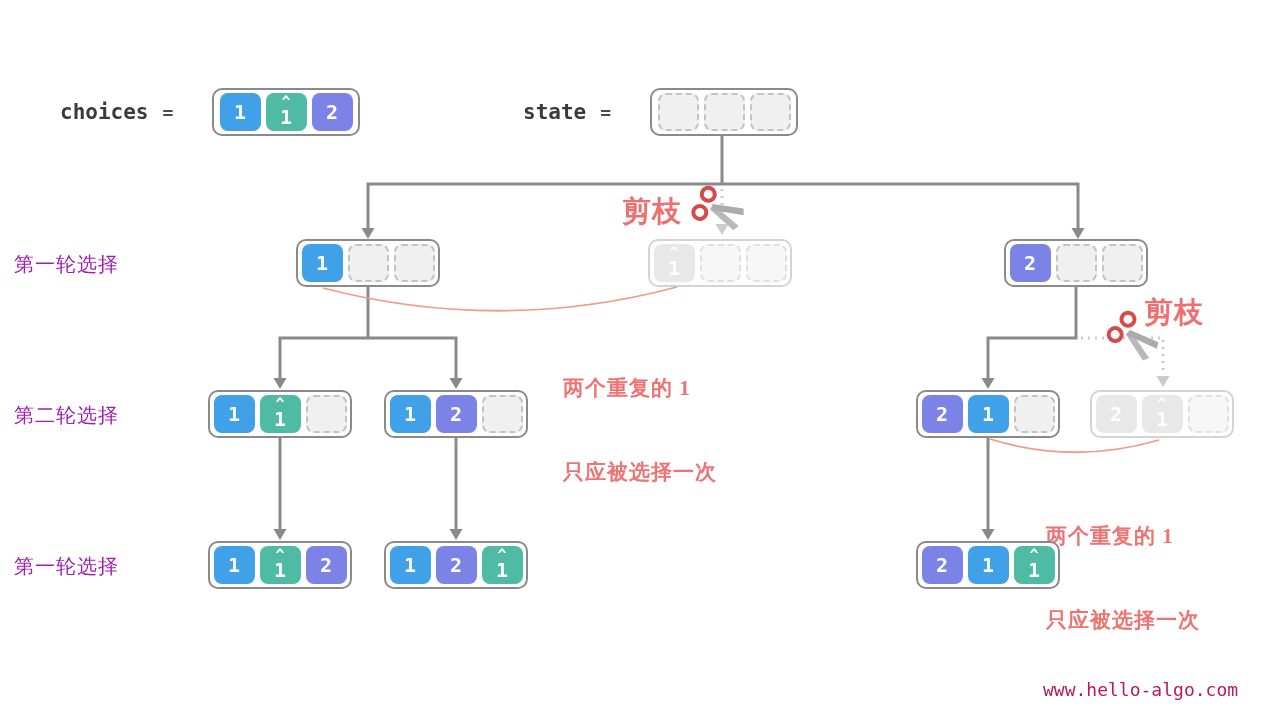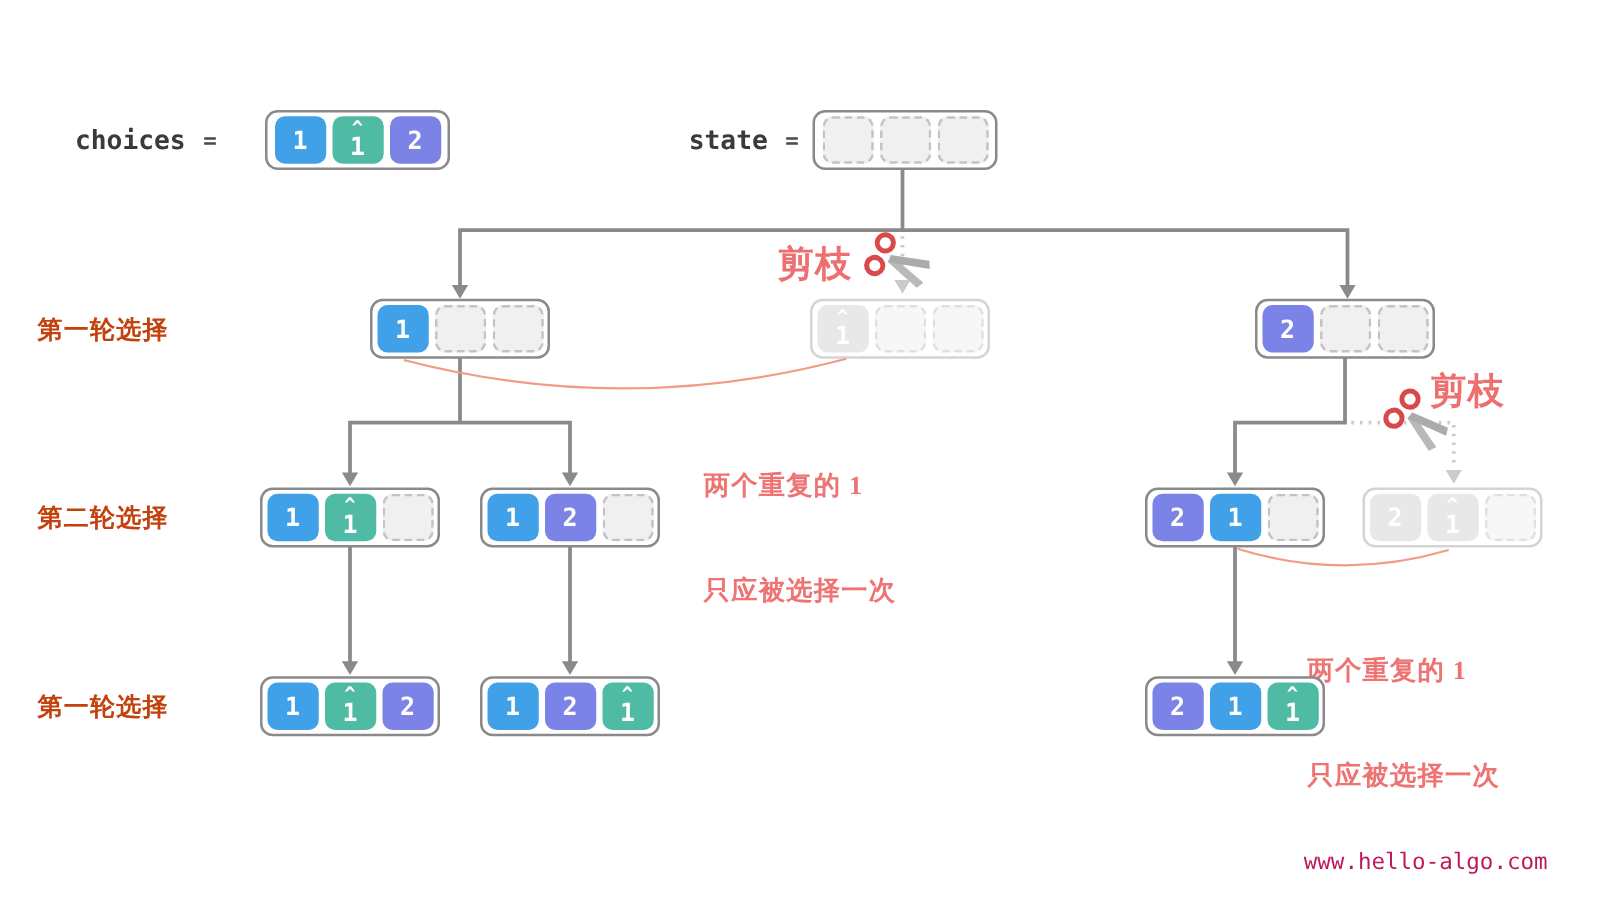--- a/index.html
+++ b/index.html
@@ -22,21 +22,21 @@
   .cell.empty{background:#f0f0f0;border:2px dashed #c3c3c3;}
   .cell.filled{display:flex;flex-direction:column;align-items:center;justify-content:center;
                color:#fff;font-family:"DejaVu Sans Mono",monospace;font-weight:700;font-size:20px;}
   .cell .hat{font-size:15px;line-height:8px;height:8px;margin-bottom:1px;}
   .cell .digit{line-height:20px;}
   .c-blue{background:#41a1e8;}
   .c-teal{background:#4fbba4;}
   .c-purple{background:#7b84e6;}
   .c-gray{background:#d2d2d2;}
 
-  .row-label{position:absolute;left:30px;font-size:20px;font-weight:700;color:#c2410c;
+  .row-label{position:absolute;left:14px;font-size:20px;font-weight:400;color:#a21caf;
              letter-spacing:1px;line-height:24px;}
   .prune-label{position:absolute;font-size:29px;font-weight:700;color:#ee6f6f;letter-spacing:1px;}
   .red-note{position:absolute;font-size:21px;font-weight:700;color:#ee7373;line-height:28px;
             letter-spacing:1px;white-space:pre;font-family:Liberation Serif, serif;}
   .watermark{position:absolute;left:1043px;top:679px;font-family:"DejaVu Sans Mono",monospace;
              font-size:18px;color:#be185d;}
 </style>
 </head>
 <body>
 
@@ -92,21 +92,21 @@
       </div>
       <div class="cell filled c-teal">
         <span class="hat">^</span>
         <span class="digit">1</span>
       </div>
       <div class="cell filled c-purple">
         <span class="digit">2</span>
       </div>
     </div>
 
-  <div class="eq-label" style="left:523px;top:100px;margin-left:28px;">
+  <div class="eq-label" style="left:523px;top:100px;">
     <span>state</span>
     <span class="eq">=</span>
   </div>
   <div class="box w148" style="left:650px;top:88px;" id="state-box">
       <div class="cell empty"></div>
       <div class="cell empty"></div>
       <div class="cell empty"></div>
     </div>
 
   <div class="row-label" style="top:252px;">第一轮选择</div>

